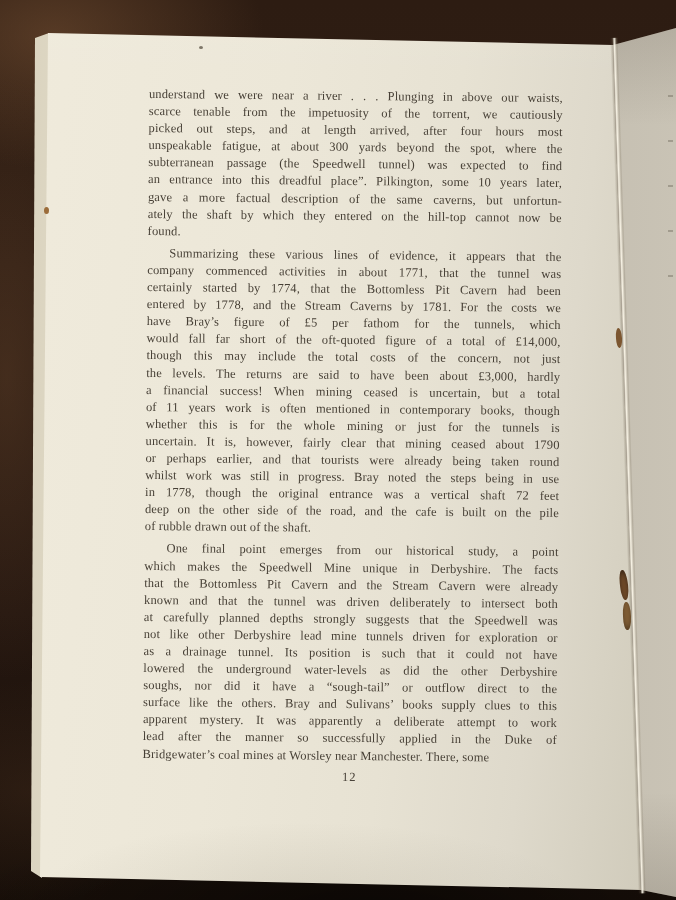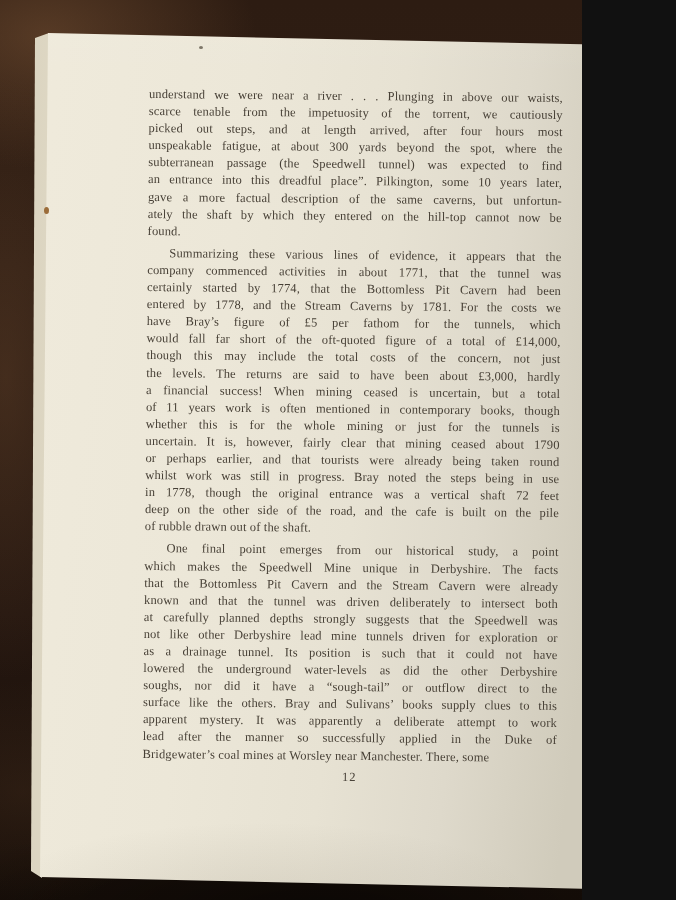--- a/index.html
+++ b/index.html
@@ -1,17 +1,17 @@
 <!DOCTYPE html>
 <html><head>
 <meta charset="utf-8">
 <style>
   html,body { margin:0; padding:0; background:#111; }
   .scene {
-    position:relative; width:582px; height:900px; overflow:hidden;
+    position:relative; width:676px; height:900px; overflow:hidden;
     background:#2a1911;
     font-family:"Liberation Serif","DejaVu Serif",serif;
   }
   .table-bg {
     position:absolute; inset:0;
     background:
       radial-gradient(ellipse 300px 190px at 8% 4%, rgba(128,88,56,0.50), transparent 70%),
       radial-gradient(ellipse 140px 420px at 1% 42%, rgba(112,76,48,0.35), transparent 72%),
       radial-gradient(ellipse 220px 160px at 4% 88%, rgba(90,60,38,0.25), transparent 70%),
       radial-gradient(ellipse 560px 130px at 55% 101%, rgba(0,0,0,0.55), transparent 75%),

